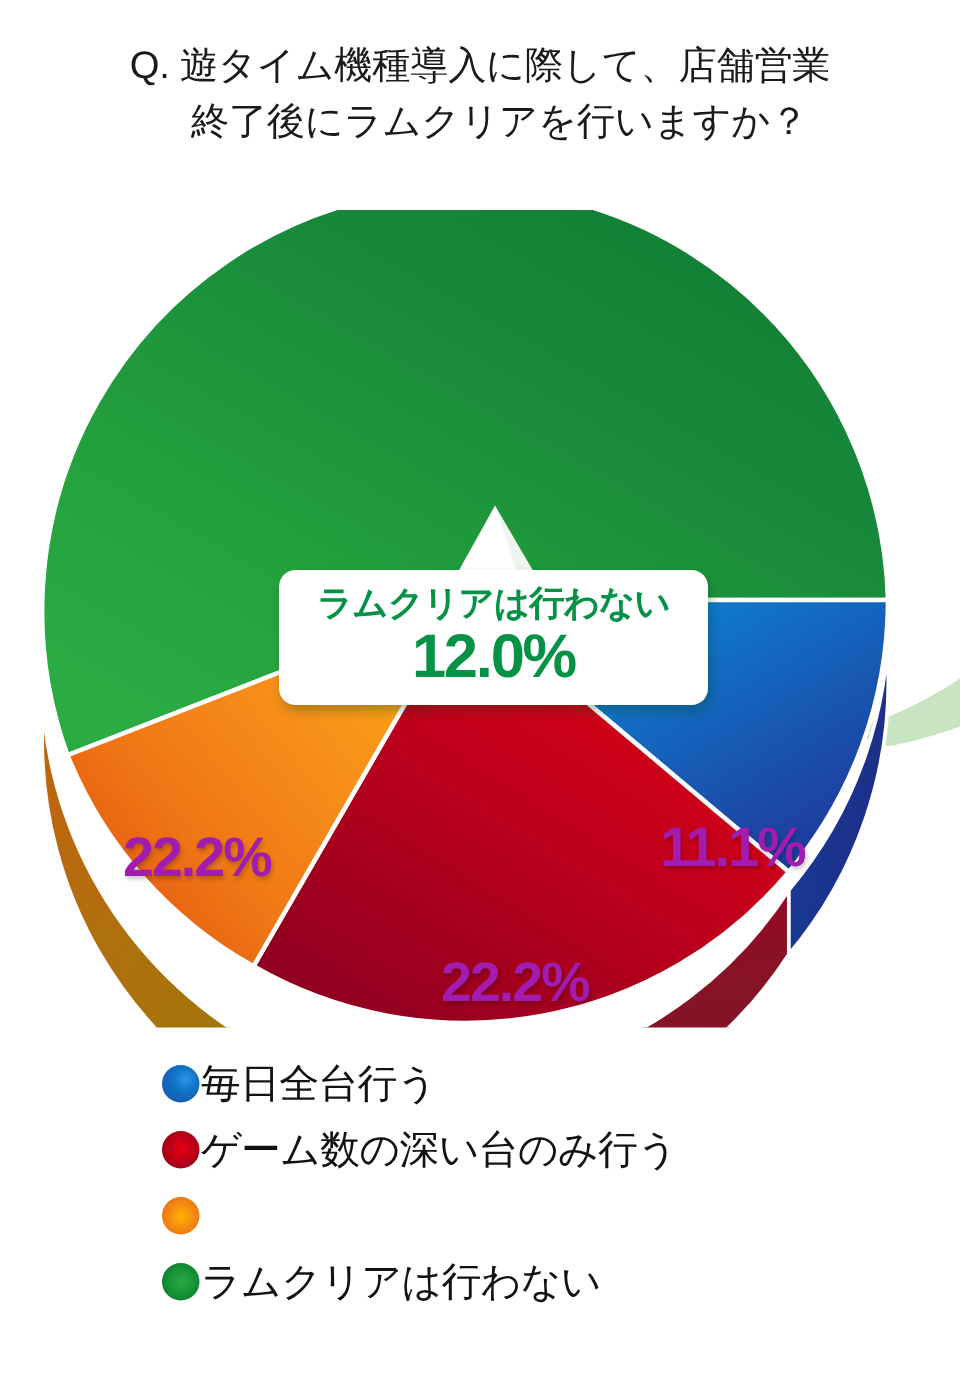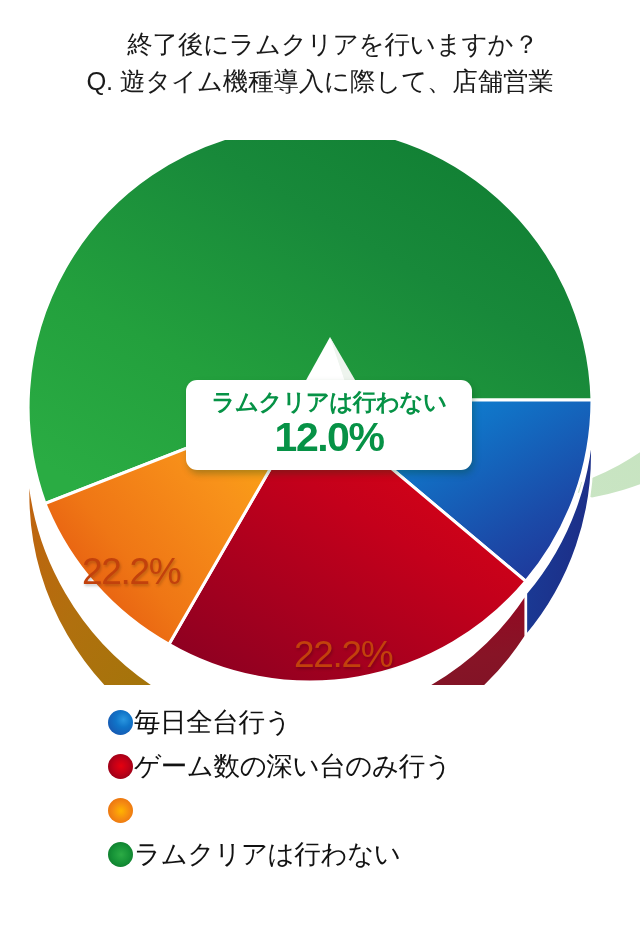--- a/index.html
+++ b/index.html
@@ -64,22 +64,22 @@
     font-weight:bold;
     color:#069246;
     letter-spacing:-1.5px;
     margin-top:-1px;
   }
   #callout-tail { position:absolute; left:186px; top:195px; z-index:6; }
 
   
   .slice-label {
     position:absolute;
-    color:#c2410c;
-    font-weight:normal;
+    color:#a21caf;
+    font-weight:bold;
     font-size:37px;
     letter-spacing:-1.3px;
     white-space:nowrap;
     text-shadow:1px 2px 3px rgba(0,0,0,0.22);
     z-index:5;
   }
   #label-blue   { left:440px; top:404px; }
   #label-red    { left:294px; top:494px; }
   #label-orange { left:82px;  top:411px; }
 
@@ -110,22 +110,22 @@
     line-height:30px;
     color:#121212;
     letter-spacing:-0.4px;
     white-space:nowrap;
   }
 </style>
 </head>
 <body>
 
 <div id="title-block">
+  <span class="tline l1">Q. 遊タイム機種導入に際して、店舗営業</span>
   <span class="tline l2">終了後にラムクリアを行いますか？</span>
-  <span class="tline l1">Q. 遊タイム機種導入に際して、店舗営業</span>
 </div>
 
 <div id="chart-area">
 
   <svg id="pie-svg" width="640" height="545" viewBox="0 0 640 545">
     <defs>
 
       <linearGradient id="g-ring" x1="0" y1="1" x2="1" y2="0">
         <stop offset="0%" stop-color="#cfe8ca"></stop>
         <stop offset="55%" stop-color="#c4e2bd"></stop>
@@ -222,20 +222,21 @@
   <svg id="callout-tail" width="290" height="80" viewBox="0 0 290 80">
     <path d="M 144 2 L 104 74 L 180 74 Z" fill="#ffffff"></path>
     <path d="M 144 2 L 164 62 L 186 74 Z" fill="#eef4ee"></path>
   </svg>
 
   <div id="callout">
     <span class="co-label">ラムクリアは行わない</span>
     <span class="co-value">12.0%</span>
   </div>
 
+  <span class="slice-label" id="label-blue">11.1%</span>
   <span class="slice-label" id="label-red">22.2%</span>
   <span class="slice-label" id="label-orange">22.2%</span>
 </div>
 
 <div id="legend">
   <div class="legend-item">
     <span class="legend-bullet lb-blue"></span>
     <span class="legend-text">毎日全台行う</span>
   </div>
   <div class="legend-item">

